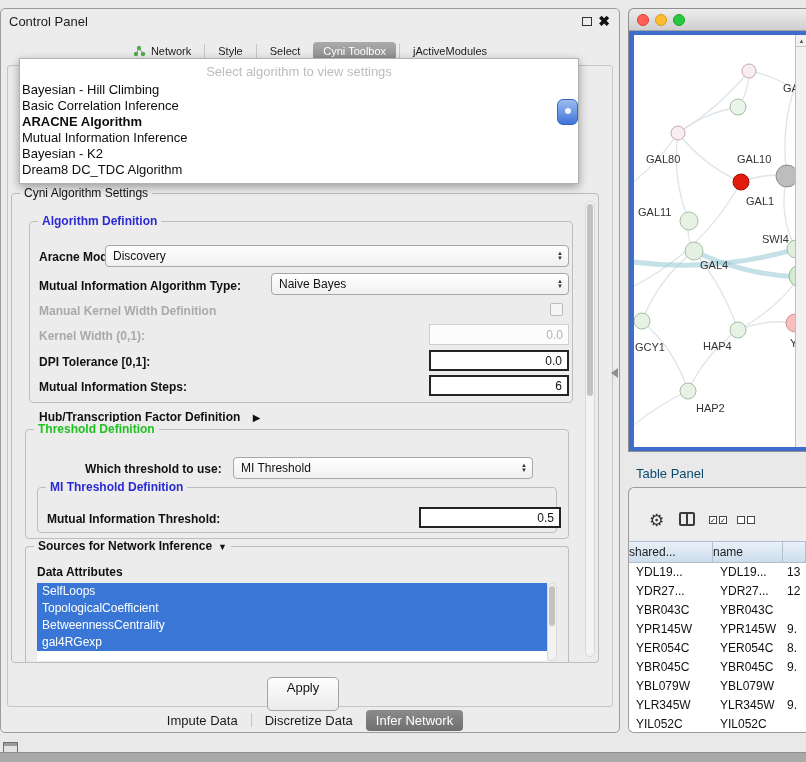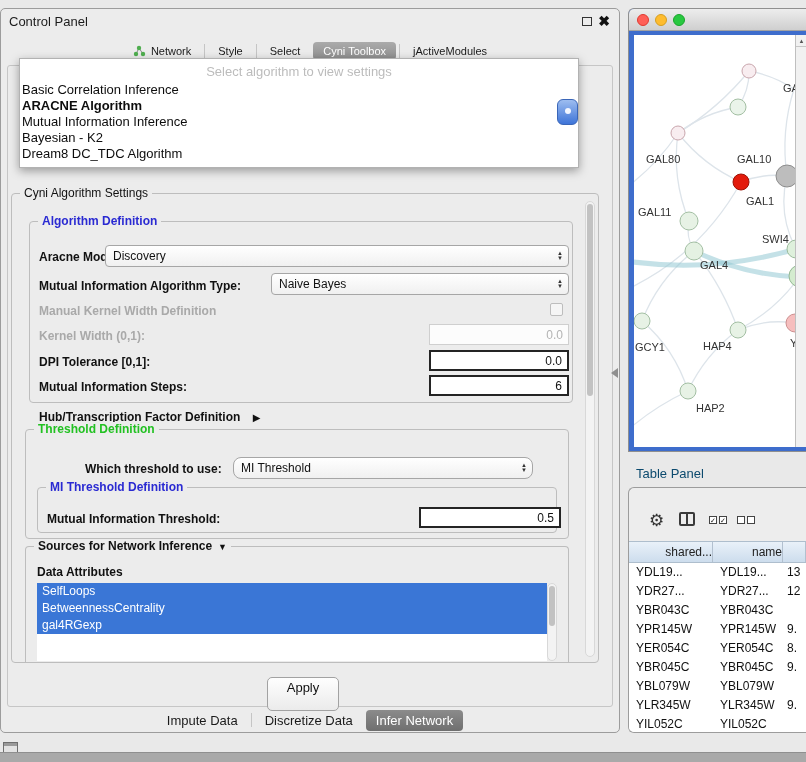--- a/index.html
+++ b/index.html
@@ -65,21 +65,21 @@
   
   .tp-label{position:absolute;left:636px;top:466px;font-size:13px;color:#0c4a6e;}
   .tablewin{position:absolute;left:628px;top:487px;width:178px;height:246px;background:#ededed;border:1px solid #9c9c9c;border-right:none;border-radius:6px 0 0 6px;overflow:hidden;}
   .tb-icon{position:absolute;top:24px;color:#333;}
   .gear{left:20px;font-size:17px;line-height:17px;}
   .colsel{left:50px;width:16px;height:14px;border:2px solid #3a3a3a;border-radius:2px;}
   .colsel::after{content:"";position:absolute;left:5px;top:0;width:2px;height:10px;background:#3a3a3a;}
   .ckpair{display:flex;gap:2px;}
   .ck{width:8px;height:8px;border:1px solid #444;background:#fff;font-size:7px;line-height:8px;text-align:center;color:#222;}
   .thead{position:absolute;left:0;top:53px;right:0;height:22px;display:flex;background:linear-gradient(#e9f1f9,#cddded);border-top:1px solid #aebecd;border-bottom:1px solid #aebecd;font-size:12px;color:#222;}
-  .th{line-height:20px;text-align:right;border-right:1px solid #b2c0cf;overflow:hidden;white-space:nowrap;}
+  .th{line-height:20px;text-align:left;border-right:1px solid #b2c0cf;overflow:hidden;white-space:nowrap;}
   .th.c0{width:84px;}.th.c1{width:70px;}.th.c2{flex:1;}
   .trows{position:absolute;left:0;top:75px;right:0;bottom:0;background:#fff;overflow:hidden;font-size:12px;color:#111;}
   .trow{height:19px;display:flex;line-height:19px;}
   .tcell{padding-left:7px;white-space:nowrap;overflow:hidden;}
   .tcell.c0{width:84px;}.tcell.c1{width:70px;}.tcell.c2{flex:1;padding-left:4px;}
 
   
   .split-arrow{position:absolute;left:611px;top:368px;width:0;height:0;border-top:5px solid transparent;border-bottom:5px solid transparent;border-right:7px solid #8f8f8f;}
   .mini-win-icon{position:absolute;left:3px;top:742px;width:15px;height:14px;border:1px solid #6f6f6f;background:#e3e3e3;}
   .mini-win-icon::before{content:"";position:absolute;left:0;top:0;right:0;height:3px;background:#9a9a9a;}
@@ -123,20 +123,21 @@
       <span class="tsep"></span>
       <div class="tab">
           <span>jActiveModules</span>
         </div>
     </div>
 
     <div class="content-frame"></div>
 
     <div class="popup">
       <div class="popup-ph">Select algorithm to view settings</div>
+      <div class="popup-item">Bayesian - Hill Climbing</div>
       <div class="popup-item">Basic Correlation Inference</div>
       <div class="popup-item bold">ARACNE Algorithm</div>
       <div class="popup-item">Mutual Information Inference</div>
       <div class="popup-item">Bayesian - K2</div>
       <div class="popup-item">Dream8 DC_TDC Algorithm</div>
     </div>
     <div class="combo-frag"></div>
 
     <div class="group" style="left:10px;top:184px;width:588px;height:470px;">
       <span class="gtitle">Cyni Algorithm Settings</span>
@@ -176,39 +177,40 @@
 
     <div class="abs" style="left:38px;top:398px;">
       <span class="lbl" style="position:static;">Hub/Transcription Factor Definition</span>
       <span class="tri-right">▶</span>
     </div>
 
     <div class="group" style="left:24px;top:420px;width:544px;height:110px;">
       <span class="gtitle green">Threshold Definition</span>
     </div>
     <span class="lbl" style="left:84px;top:453px;">Which threshold to use:</span>
-    <div class="combo" style="left:232px;top:448px;width:300px;border-radius:8px;">
+    <div class="combo" style="left:232px;top:448px;width:300px;">
       <span class="combo-text">MI Threshold</span>
       <span class="combo-arrows">
           <span>▲</span>
           <span>▼</span>
         </span>
     </div>
     <div class="group" style="left:36px;top:478px;width:520px;height:46px;">
       <span class="gtitle blue">MI Threshold Definition</span>
     </div>
     <span class="lbl" style="left:46px;top:503px;">Mutual Information Threshold:</span>
     <input class="field focus" style="left: 418px; top: 498px; width: 142px;" readonly="" value="0.5">
 
     <div class="group" style="left:24px;top:537px;width:544px;height:117px;border-bottom:none;border-radius:4px 4px 0 0;">
       <span class="gtitle" style="font-weight:bold;"><span>Sources for Network Inference</span><span class="tri-down">▼</span></span>
     </div>
     <span class="lbl" style="left:36px;top:556px;">Data Attributes</span>
     <div class="abs" style="left:36px;top:574px;width:510px;height:78px;overflow:hidden;background:#fff;">
       <div class="sel-item">SelfLoops</div>
+      <div class="sel-item">TopologicalCoefficient</div>
       <div class="sel-item">BetweennessCentrality</div>
       <div class="sel-item">gal4RGexp</div>
     </div>
     <div class="sb-track" style="left:546px;top:574px;width:10px;height:78px;">
       <div class="sb-thumb" style="top:2px;height:40px;"></div>
     </div>
 
     <div class="btn" style="left:266px;top:668px;width:72px;height:34px;">Apply</div>
 
     <div class="bottom-tabbar">

